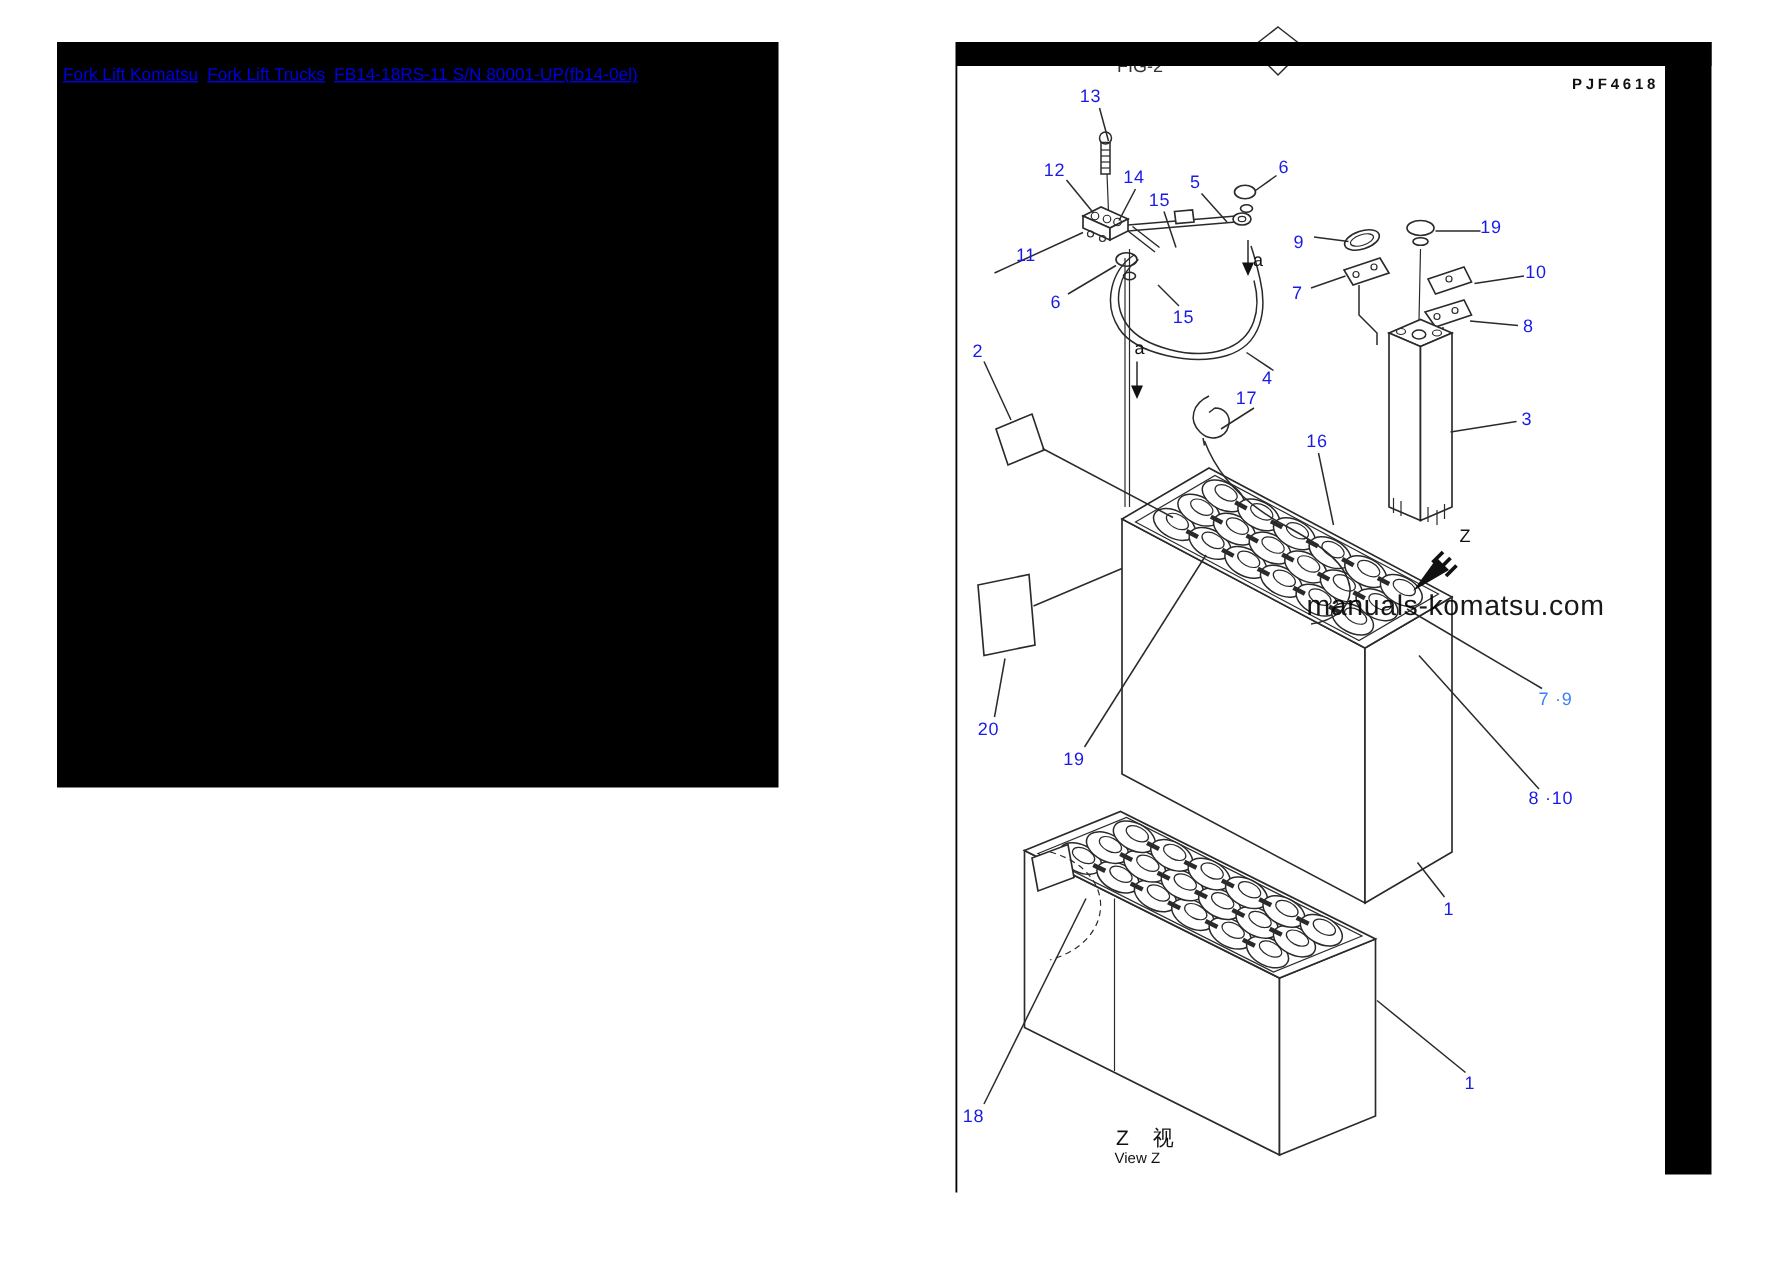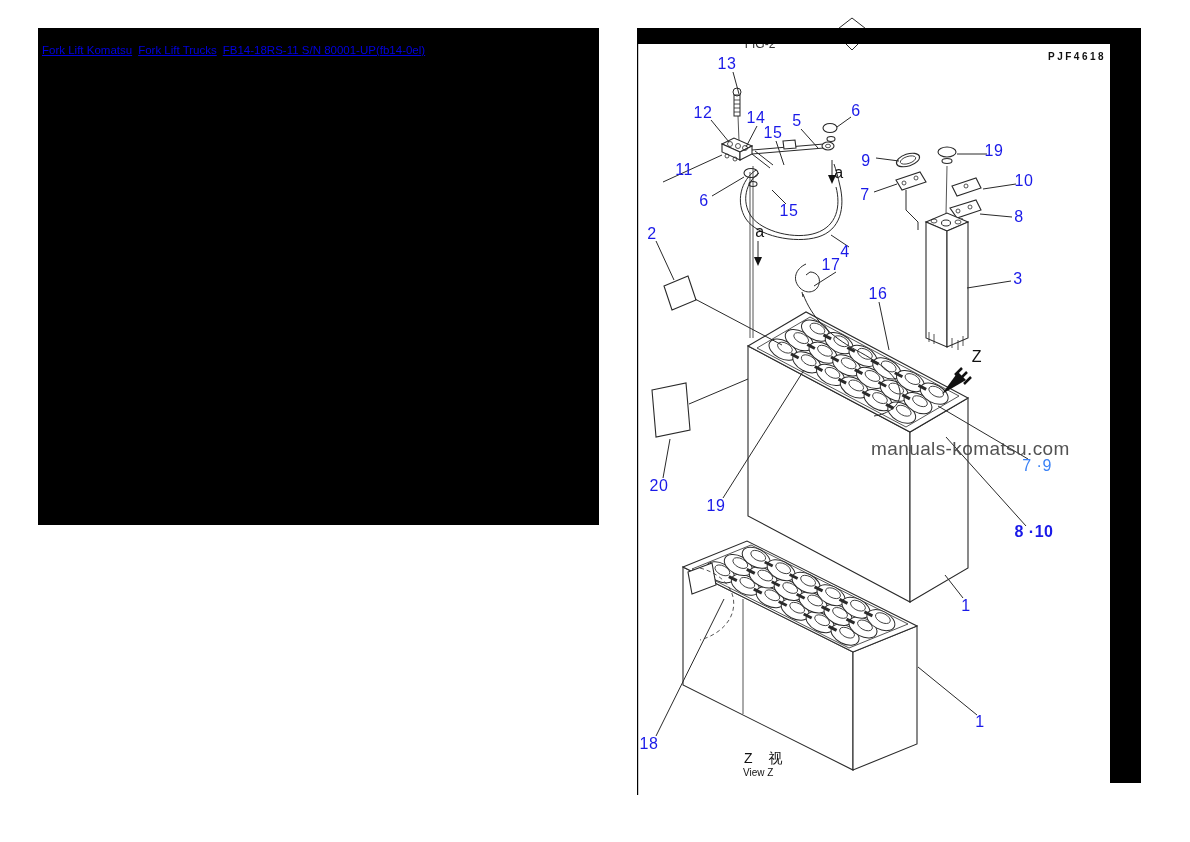--- a/index.html
+++ b/index.html
@@ -2,46 +2,45 @@
 <html><head>
 <meta charset="utf-8">
 <style>
   html,body{margin:0;padding:0;}
   body{
     width:1190px;height:842px;position:relative;overflow:hidden;
     background:#ffffff;font-family:"Liberation Sans",sans-serif;
   }
   
   #link-panel{
-    position:absolute;left:38px;top:28px;width:561px;height:497px;
+    position:absolute;left:38px;top:28px;width:481px;height:497px;
     background:#000000;
   }
   #link-line{position:absolute;left:4px;top:16px;white-space:nowrap;font-size:11.5px;}
   #link-line a{color:#0000e0;text-decoration:underline;margin-right:6px;cursor:pointer;}
   
   #art{position:absolute;left:0;top:0;width:1190px;height:842px;}
   svg .ln{stroke:#2a2a2a;stroke-width:1;fill:none;}
   svg .thin{stroke:#2a2a2a;stroke-width:0.8;fill:none;}
   svg .face{fill:#ffffff;stroke:#2a2a2a;stroke-width:1.1;}
   svg .cell{fill:#ffffff;stroke:#2a2a2a;stroke-width:1;}
   svg .cell-inner{fill:#ffffff;stroke:#2a2a2a;stroke-width:0.8;}
   svg .cell-link{stroke:#2a2a2a;stroke-width:3;}
   svg .blk{fill:#000000;stroke:none;}
   svg .solid{fill:#111111;stroke:none;}
   
   .lbl{position:absolute;transform:translate(-50%,-50%);white-space:nowrap;}
-  .callout{font-size:16px;font-weight:500;letter-spacing:0.5px;}
+  .callout{font-size:12px;font-weight:500;letter-spacing:0.5px;}
   #diagram-code{
     position:absolute;left:1048px;top:51px;font-family:Liberation Sans, sans-serif;
     font-size:10px;font-weight:700;letter-spacing:2.5px;color:#111;
   }
   #watermark{
-    position:absolute;left:871px;top:394px;font-size:19px;color:#404040;opacity:0.9;
+    position:absolute;left:871px;top:394px;font-size:19px;color:#000000;opacity:0.9;
     letter-spacing:0.4px;
-    margin-top:44px;
   }
   #view-caption-cn{position:absolute;left:744px;top:750px;font-size:14px;color:#111;letter-spacing:6px;}
   #view-caption-en{position:absolute;left:743px;top:767px;font-size:10px;color:#111;}
 </style>
 </head>
 <body>
 
 <svg id="art" viewBox="0 0 1190 842" xmlns="http://www.w3.org/2000/svg">
 
   <g id="g-static">
@@ -323,20 +322,20 @@
     <div class="lbl callout" style="left: 1024px; top: 181px; color: rgb(26, 26, 232);">10</div>
     <div class="lbl callout" style="left: 1019px; top: 217px; color: rgb(26, 26, 232);">8</div>
     <div class="lbl callout" style="left: 652px; top: 234px; color: rgb(26, 26, 232);">2</div>
     <div class="lbl callout" style="left: 845px; top: 252px; color: rgb(26, 26, 232);">4</div>
     <div class="lbl callout" style="left: 831px; top: 265px; color: rgb(26, 26, 232);">17</div>
     <div class="lbl callout" style="left: 878px; top: 294px; color: rgb(26, 26, 232);">16</div>
     <div class="lbl callout" style="left: 1018px; top: 279px; color: rgb(26, 26, 232);">3</div>
     <div class="lbl callout" style="left: 659px; top: 486px; color: rgb(26, 26, 232);">20</div>
     <div class="lbl callout" style="left: 716px; top: 506px; color: rgb(26, 26, 232);">19</div>
     <div class="lbl callout" style="left: 1037px; top: 466px; color: #3b82f6;">7 ·9</div>
-    <div class="lbl callout" style="left: 1034px; top: 532px; color: rgb(26, 26, 232); font-weight: bold;">8 ·10</div>
+    <div class="lbl callout" style="left: 1034px; top: 532px; color: rgb(26, 26, 232);">8 ·10</div>
     <div class="lbl callout" style="left: 966px; top: 606px; color: rgb(26, 26, 232);">1</div>
     <div class="lbl callout" style="left: 980px; top: 722px; color: rgb(26, 26, 232);">1</div>
     <div class="lbl callout" style="left: 649px; top: 744px; color: rgb(26, 26, 232);">18</div>
     <div class="lbl callout" style="left: 839px; top: 173px; color: rgb(17, 17, 17);">a</div>
     <div class="lbl callout" style="left: 760px; top: 232px; color: rgb(17, 17, 17);">a</div>
     <div class="lbl callout" style="left: 977px; top: 357px; color: rgb(17, 17, 17);">Z</div>
   </div>
 
 </body></html>

